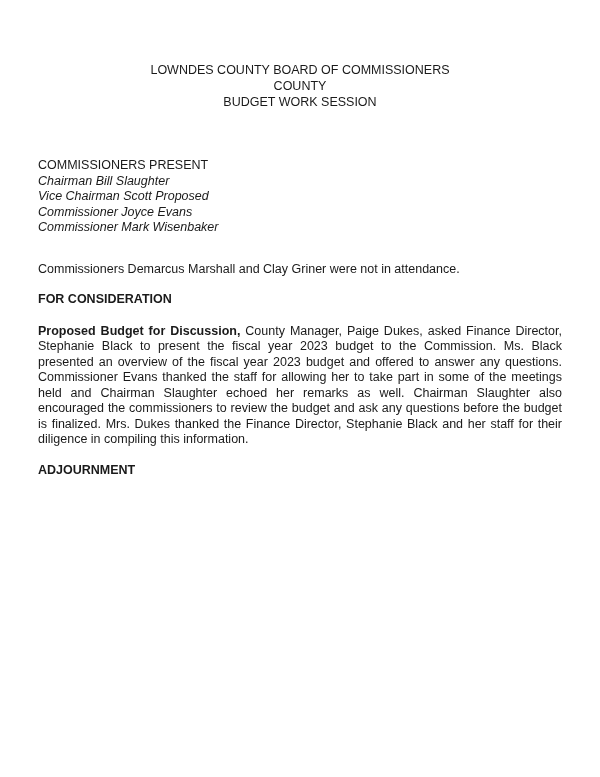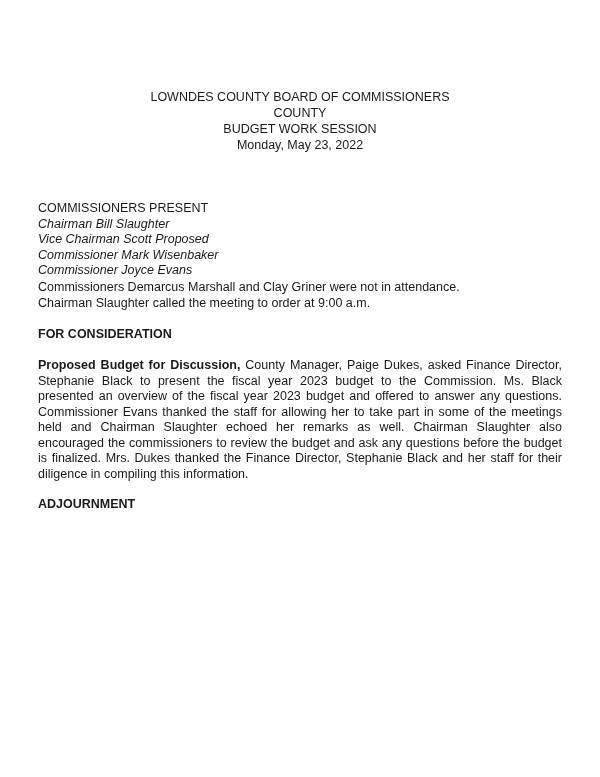--- a/index.html
+++ b/index.html
@@ -10,38 +10,38 @@
   .page {
     position: relative;
     width: 600px;
     height: 777px;
     background: #ffffff;
     font-family: "Liberation Sans", sans-serif;
     font-size: 12.5px;
     line-height: 15.5px;
     color: #1a1a1a;
     box-sizing: border-box;
-    padding: 89px 38px 0 38px;
+    padding: 62px 38px 0 38px;
     overflow: hidden;
   }
   .doc-header {
     text-align: center;
   }
   .doc-header div {
     line-height: 16px;
   }
   .attendance-heading {
     margin-top: 48px;
   }
   .members-list div {
     line-height: 15.5px;
     font-style: italic;
   }
   .para-gap {
-    margin-top: 1px;
+    margin-top: 26px;
   }
   .section-heading {
     font-weight: bold;
     margin-top: 15px;
   }
   .body-paragraph {
     text-align: justify;
     margin-top: 15.5px;
   }
   .body-paragraph.tight {
@@ -53,35 +53,33 @@
 </style>
 </head>
 <body>
 
 <div class="page">
 
   <div class="doc-header">
     <div>LOWNDES COUNTY BOARD OF COMMISSIONERS</div>
     <div>COUNTY</div>
     <div>BUDGET WORK SESSION</div>
-    <div>Monday, May 23, 2022</div>
   </div>
 
   <div class="attendance-heading">COMMISSIONERS PRESENT</div>
 
   <div class="members-list">
     <div>Chairman Bill Slaughter</div>
     <div>Vice Chairman Scott Proposed</div>
+    <div>Commissioner Joyce Evans</div>
     <div>Commissioner Mark Wisenbaker</div>
-    <div>Commissioner Joyce Evans</div>
   </div>
 
   <div class="para-gap">Commissioners Demarcus Marshall and Clay Griner were not in attendance.</div>
 
-  <div class="para-gap">Chairman Slaughter called the meeting to order at 9:00 a.m.</div>
 
   <div class="section-heading">FOR CONSIDERATION</div>
 
   <div class="body-paragraph tight"><span class="bold-leadin">Proposed Budget for Discussion,</span><span> County Manager, Paige Dukes, asked Finance Director, Stephanie Black to present the fiscal year 2023 budget to the Commission.  Ms. Black presented an overview of the fiscal year 2023 budget and offered to answer any questions.  Commissioner Evans thanked the staff for allowing her to take part in some of the meetings held and Chairman Slaughter echoed her remarks as well.  Chairman Slaughter also encouraged the commissioners to review the budget and ask any questions before the budget is finalized.  Mrs. Dukes thanked the Finance Director, Stephanie Black and her staff for their diligence in compiling this information.</span></div>
 
   <div class="section-heading">ADJOURNMENT</div>
 
 
 </div>
 

